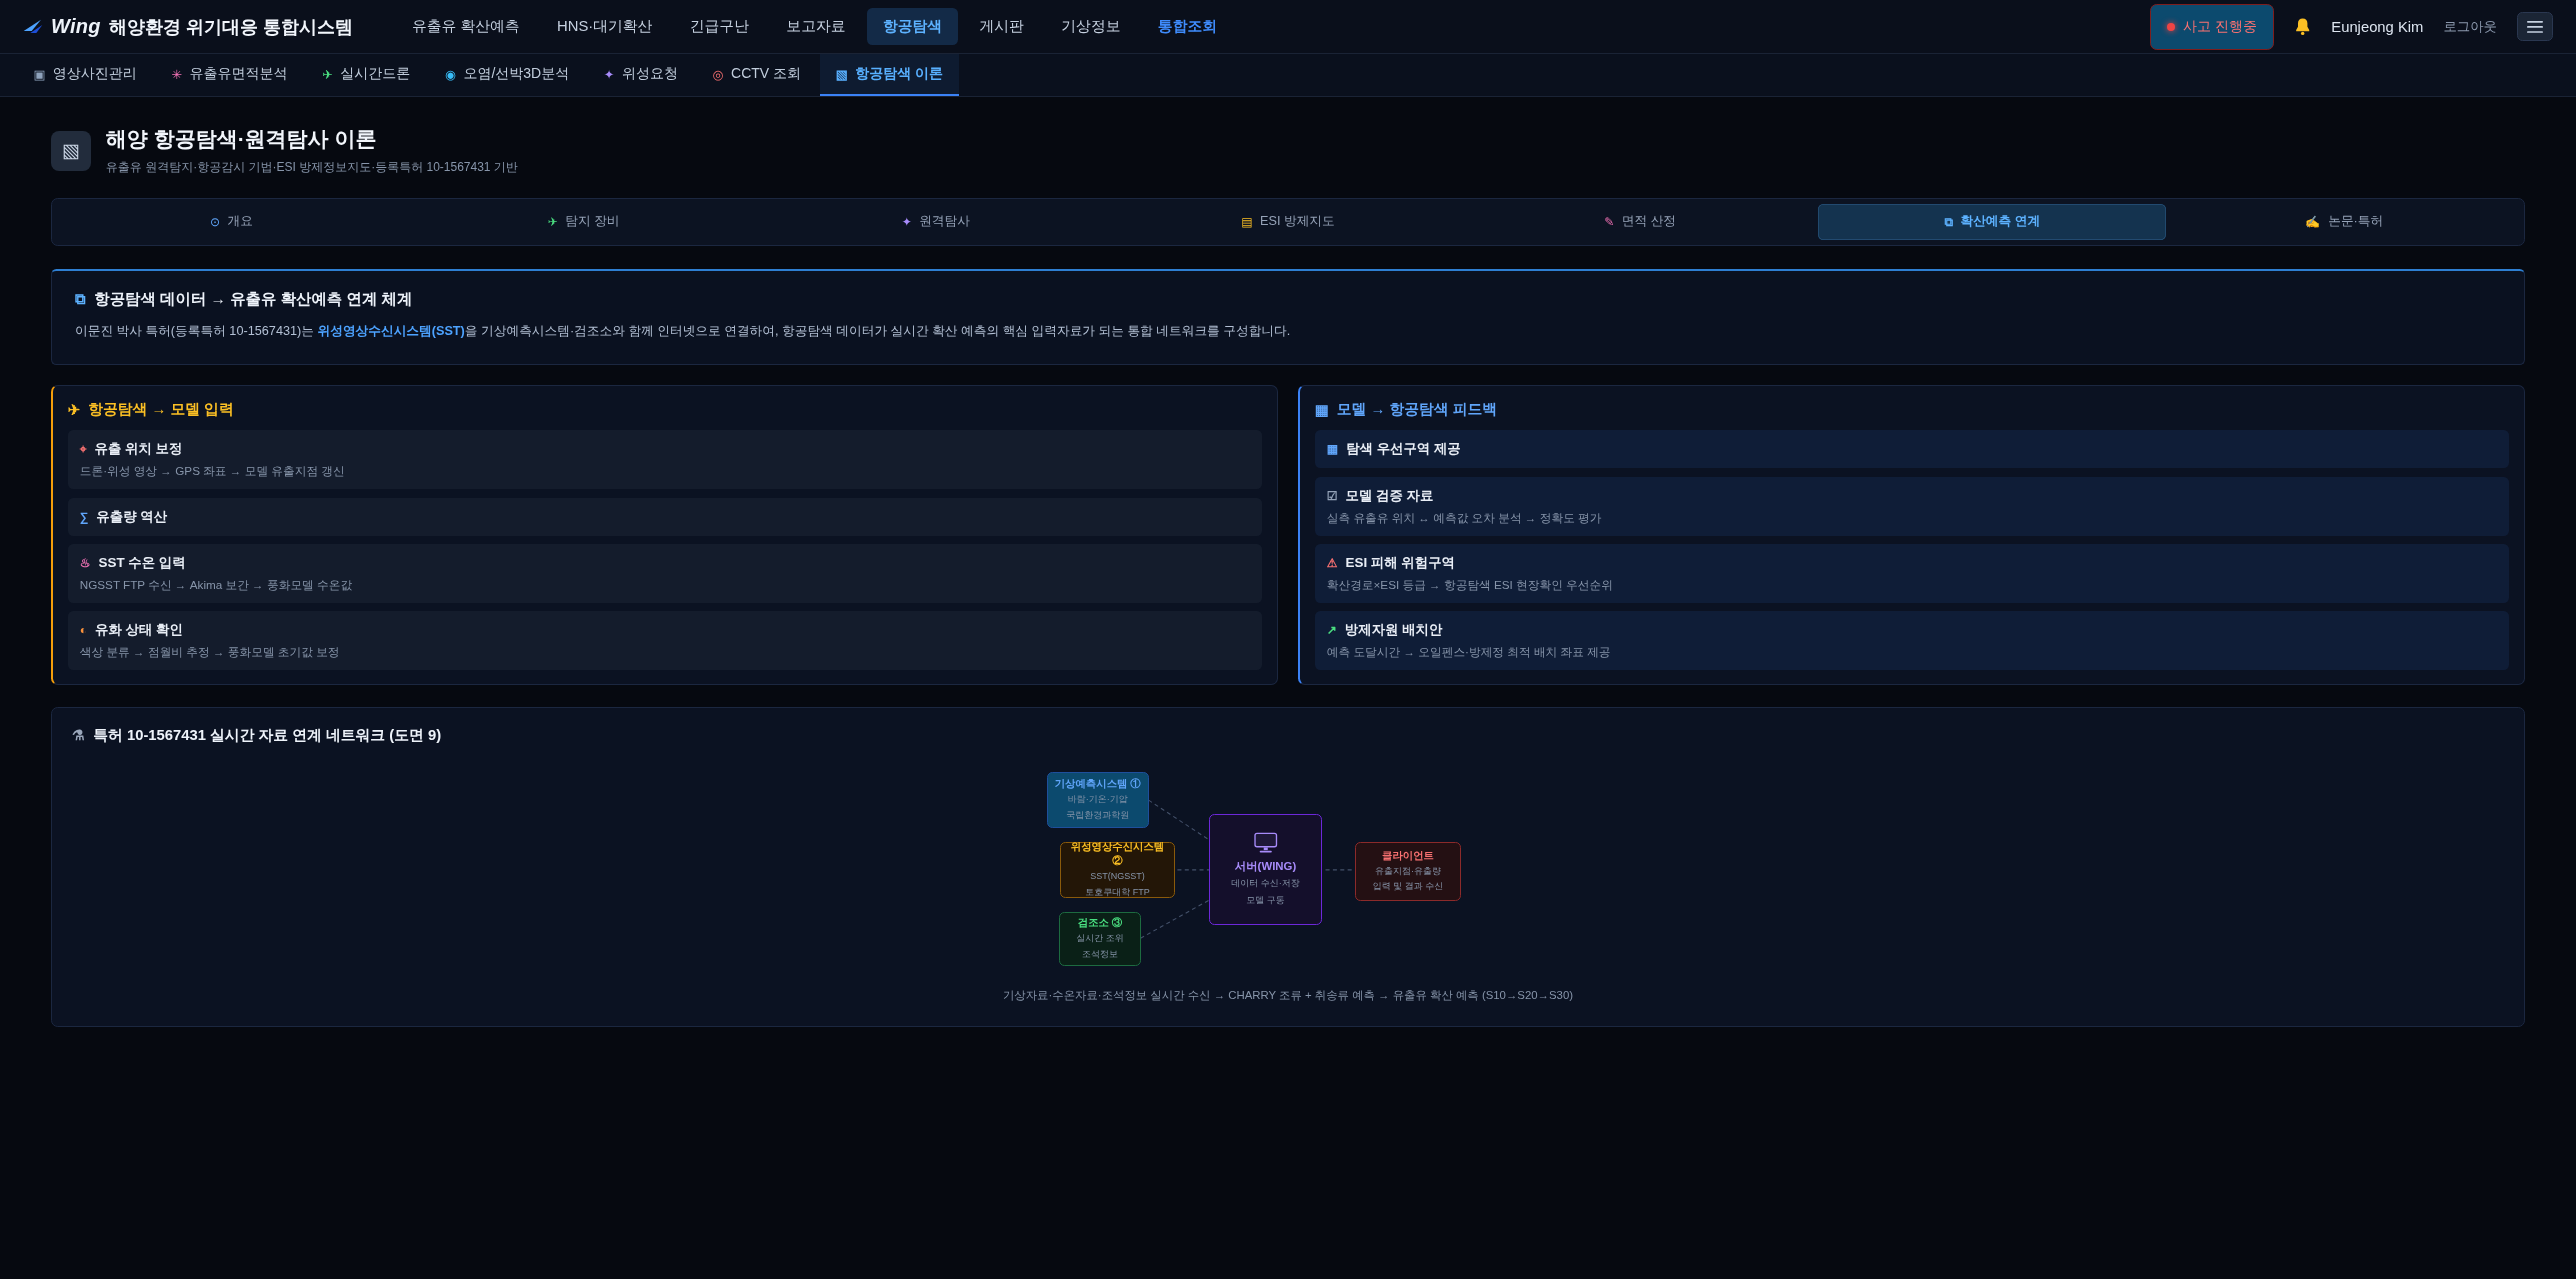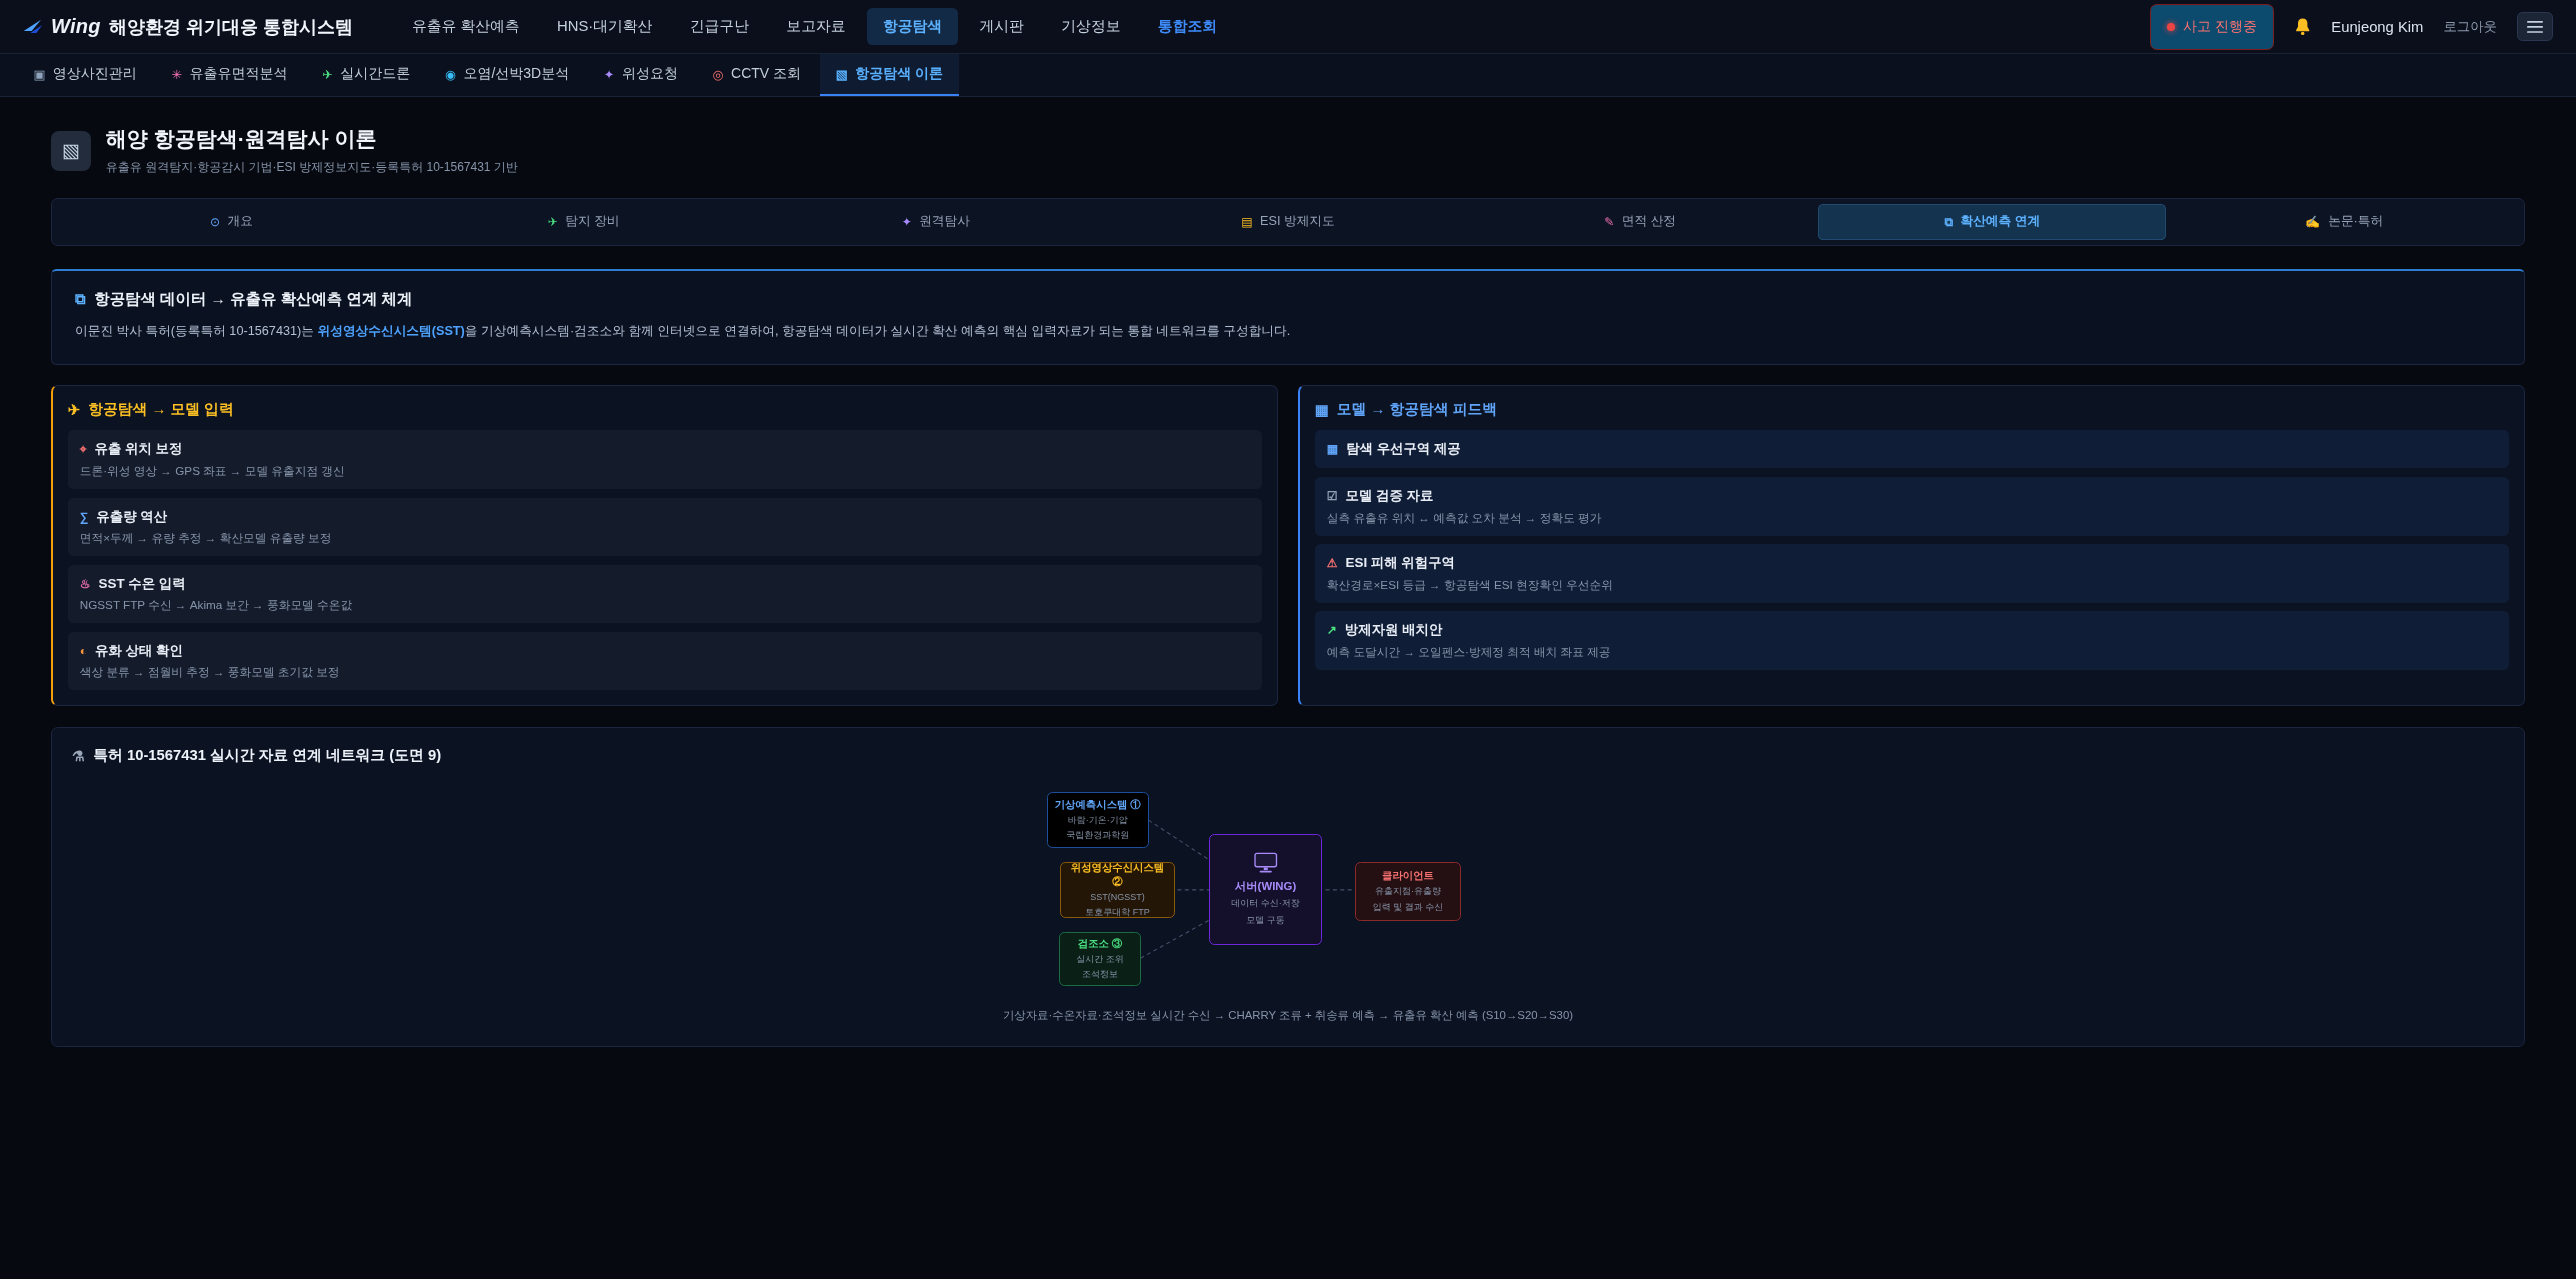--- a/index.html
+++ b/index.html
@@ -120,21 +120,21 @@
   .network-heading .ic { color: #9aa7bb; font-size: 14px; }
 
   .diagram { position: relative; width: 496px; height: 196px; margin: 27px auto 0; }
   .dlines { position: absolute; inset: 0; pointer-events: none; }
   .node {
     position: absolute; border-radius: 5.4px; text-align: center;
     display: flex; flex-direction: column; justify-content: center; gap: 2px; padding: 5.4px;
   }
   .n-title { font-size: 10.4px; font-weight: 700; }
   .n-sub { font-size: 9px; color: #8795aa; line-height: 1.5; }
-  .node-weather   { left: 6.7px;  top: 0;     width: 102px; height: 56px;  background: #000000; border: 0.7px solid #1e4f9c; }
+  .node-weather   { left: 6.7px;  top: 0;     width: 102px; height: 56px;  background: #0c4a6e; border: 0.7px solid #1e4f9c; }
   .node-weather .n-title { color: #60a5fa; }
   .node-satellite { left: 0;     top: 70px; width: 115px; height: 56px;  background: #231607; border: 0.7px solid #8a5a0b; margin-left: 20px; }
   .node-satellite .n-title { color: #fbbf24; }
   .node-tide      { left: 19px;  top: 140px; width: 82px; height: 54px;  background: #0a2017; border: 0.7px solid #1d6b40; }
   .node-tide .n-title { color: #4ade80; }
   .node-server    { left: 169px; top: 42px;  width: 113px; height: 111px; background: #140f2b; border: 1.3px solid #6d28d9; gap: 3.4px; }
   .node-server .n-title { color: #a78bfa; font-size: 11.4px; }
   .node-client    { left: 315px; top: 70px; width: 106px; height: 59px;  background: #241013; border: 0.7px solid #8c2a2a; }
   .node-client .n-title { color: #f87171; }
   .server-icon { display: flex; justify-content: center; margin-bottom: 2px; }
@@ -281,21 +281,20 @@
             <span class="ic ic-red">⌖</span>
             <span>유출 위치 보정</span>
           </div>
           <div class="citem-desc">드론·위성 영상 → GPS 좌표 → 모델 유출지점 갱신</div>
         </div>
         <div class="citem">
           <div class="citem-title">
             <span class="ic ic-blue">∑</span>
             <span>유출량 역산</span>
           </div>
-          <div class="citem-desc">면적×두께 → 유량 추정 → 확산모델 유출량 보정</div>
         </div>
         <div class="citem">
           <div class="citem-title">
             <span class="ic ic-pink">♨</span>
             <span>SST 수온 입력</span>
           </div>
           <div class="citem-desc">NGSST FTP 수신 → Akima 보간 → 풍화모델 수온값</div>
         </div>
         <div class="citem">
           <div class="citem-title">

